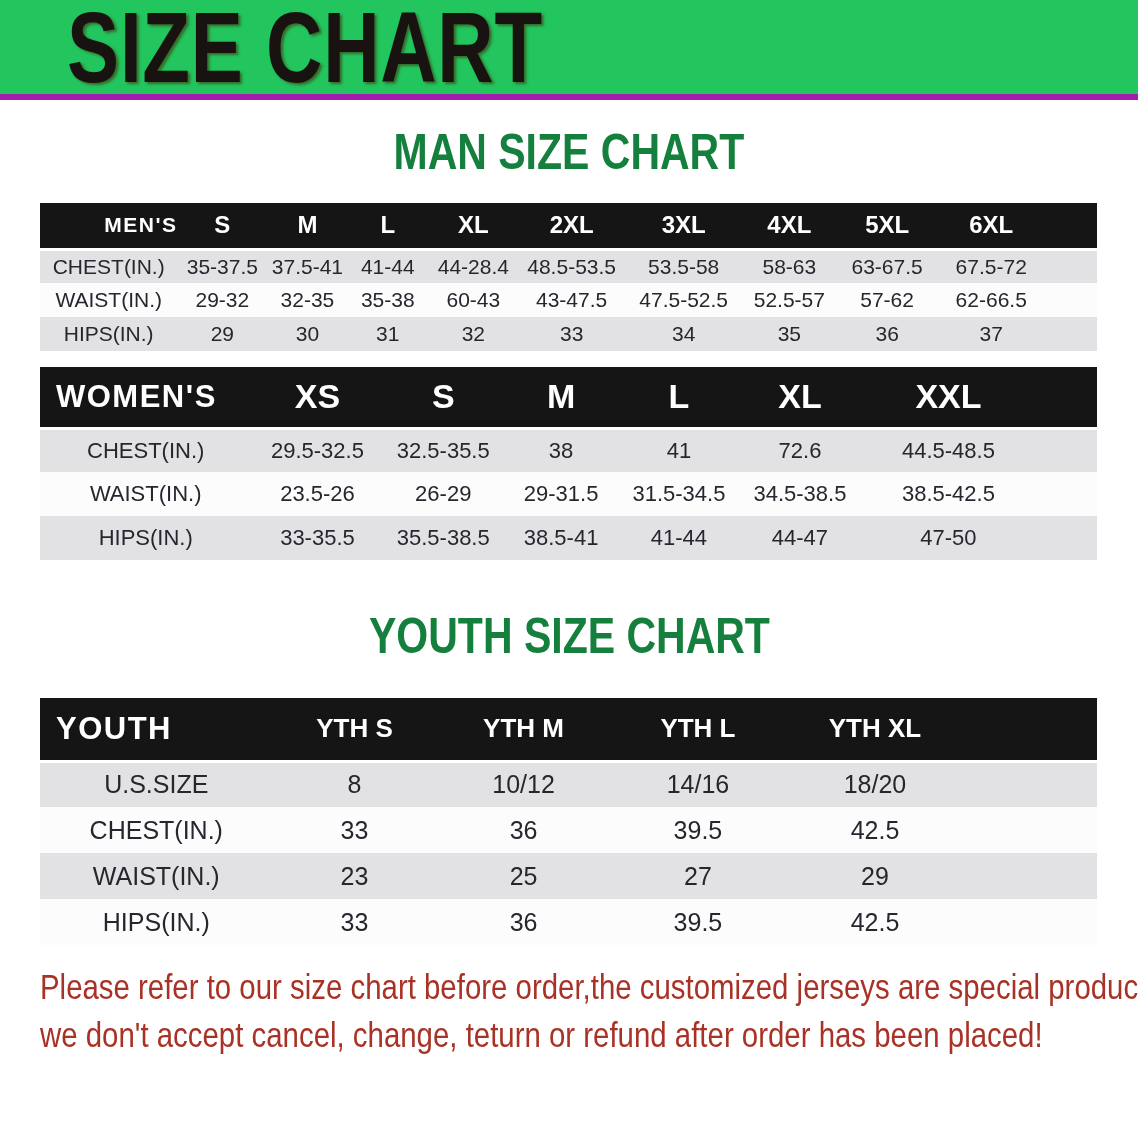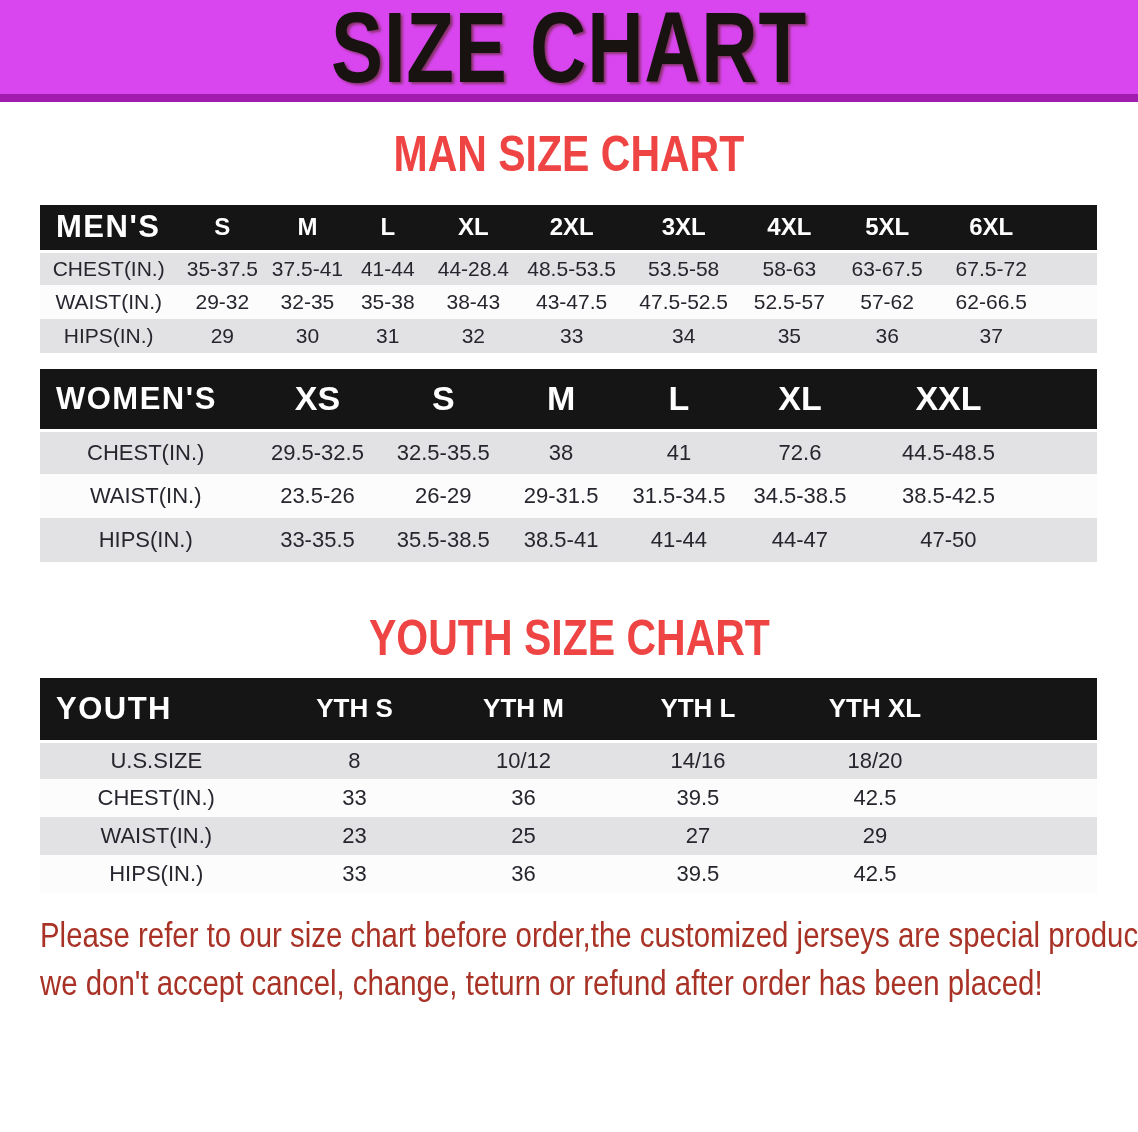--- a/index.html
+++ b/index.html
@@ -5,81 +5,81 @@
   html, body { margin: 0; padding: 0; }
   body {
     width: 1138px; height: 1132px; overflow: hidden;
     background: #ffffff;
     font-family: "Liberation Sans", sans-serif;
   }
 
   
   .banner {
     height: 94px;
-    background: #d946ef;
-    border-bottom: 8px solid #a21caf;
-    display: flex; align-items: center; justify-content: center;
+    background: #22c55e;
+    border-bottom: 6px solid #a21caf;
+    display: flex; align-items: center; justify-content: flex-start;
   }
   .banner-title {
     display: inline-block;
     font-size: 100px; font-weight: bold; line-height: 1;
     color: #181310;
     transform: scaleX(0.78);
     letter-spacing: 1px;
     text-shadow: 3px 2px 3px rgba(70, 35, 0, 0.55);
     white-space: nowrap;
   }
 
   
   .section-heading {
     text-align: center; margin: 0; line-height: 56px;
-    color: #ef4444; font-weight: bold;
+    color: #15803d; font-weight: bold;
   }
   .section-heading > span {
     display: inline-block; font-size: 50px;
     transform: scaleX(0.82); white-space: nowrap;
   }
   .heading-men   { margin-top: 24px; }
   .heading-women { margin-top: 36px; }
   .heading-youth { margin-top: 48px; }
 
   
   .chart {
     border-collapse: collapse; table-layout: fixed;
     width: 1057px; margin-left: 40px;
     color: #26262e;
   }
   .chart.men   { margin-top: 14px; }
   .chart.women { margin-top: 16px; }
-  .chart.youth { margin-top: 3px; }
+  .chart.youth { margin-top: 25px; }
 
   .chart thead th {
     background: #151515; color: #ffffff; font-weight: bold;
     text-align: center; padding: 0;
   }
   .chart th.group { text-align: left; padding-left: 16px; letter-spacing: 1.5px; }
   .chart tbody td { text-align: center; padding: 0; }
   .chart tbody tr:first-child td { border-top: 3px solid #ffffff; }
   .r-gray  td { background: #E2E2E5; }
   .r-white td { background: #FCFCFD; }
 
   .men   thead tr { height: 46px; }
-  .men   th.group { font-size: 31px; }
+  .men   th.group { font-size: 21px; text-align: right; }
   .men   thead th { font-size: 24px; }
   .men   tbody tr { height: 34px; font-size: 21px; }
 
   .women thead tr { height: 61px; padding-left: 27px; }
   .women th.group { font-size: 31px; }
   .women thead th { font-size: 34px; }
   .women tbody tr { height: 44px; font-size: 22px; }
 
   .youth thead tr { height: 63px; }
   .youth th.group { font-size: 31px; }
   .youth thead th { font-size: 26px; }
-  .youth tbody tr { height: 38px; font-size: 22px; }
+  .youth tbody tr { height: 46px; font-size: 25px; }
 
   
   .disclaimer { margin: 18px 0 0 40px; color: #A93226; }
   .disclaimer .line {
     display: block; font-size: 35px; line-height: 48px;
     transform: scaleX(0.84); transform-origin: 0 50%;
     white-space: nowrap;
   }
 </style>
 </head>
@@ -136,21 +136,21 @@
         <td>58-63</td>
         <td>63-67.5</td>
         <td>67.5-72</td>
         <td></td>
       </tr>
       <tr class="r-white">
         <td class="rowlabel">WAIST(IN.)</td>
         <td>29-32</td>
         <td>32-35</td>
         <td>35-38</td>
-        <td>38-43</td>
+        <td>60-43</td>
         <td>43-47.5</td>
         <td>47.5-52.5</td>
         <td>52.5-57</td>
         <td>57-62</td>
         <td>62-66.5</td>
         <td></td>
       </tr>
       <tr class="r-gray">
         <td class="rowlabel">HIPS(IN.)</td>
         <td>29</td>

